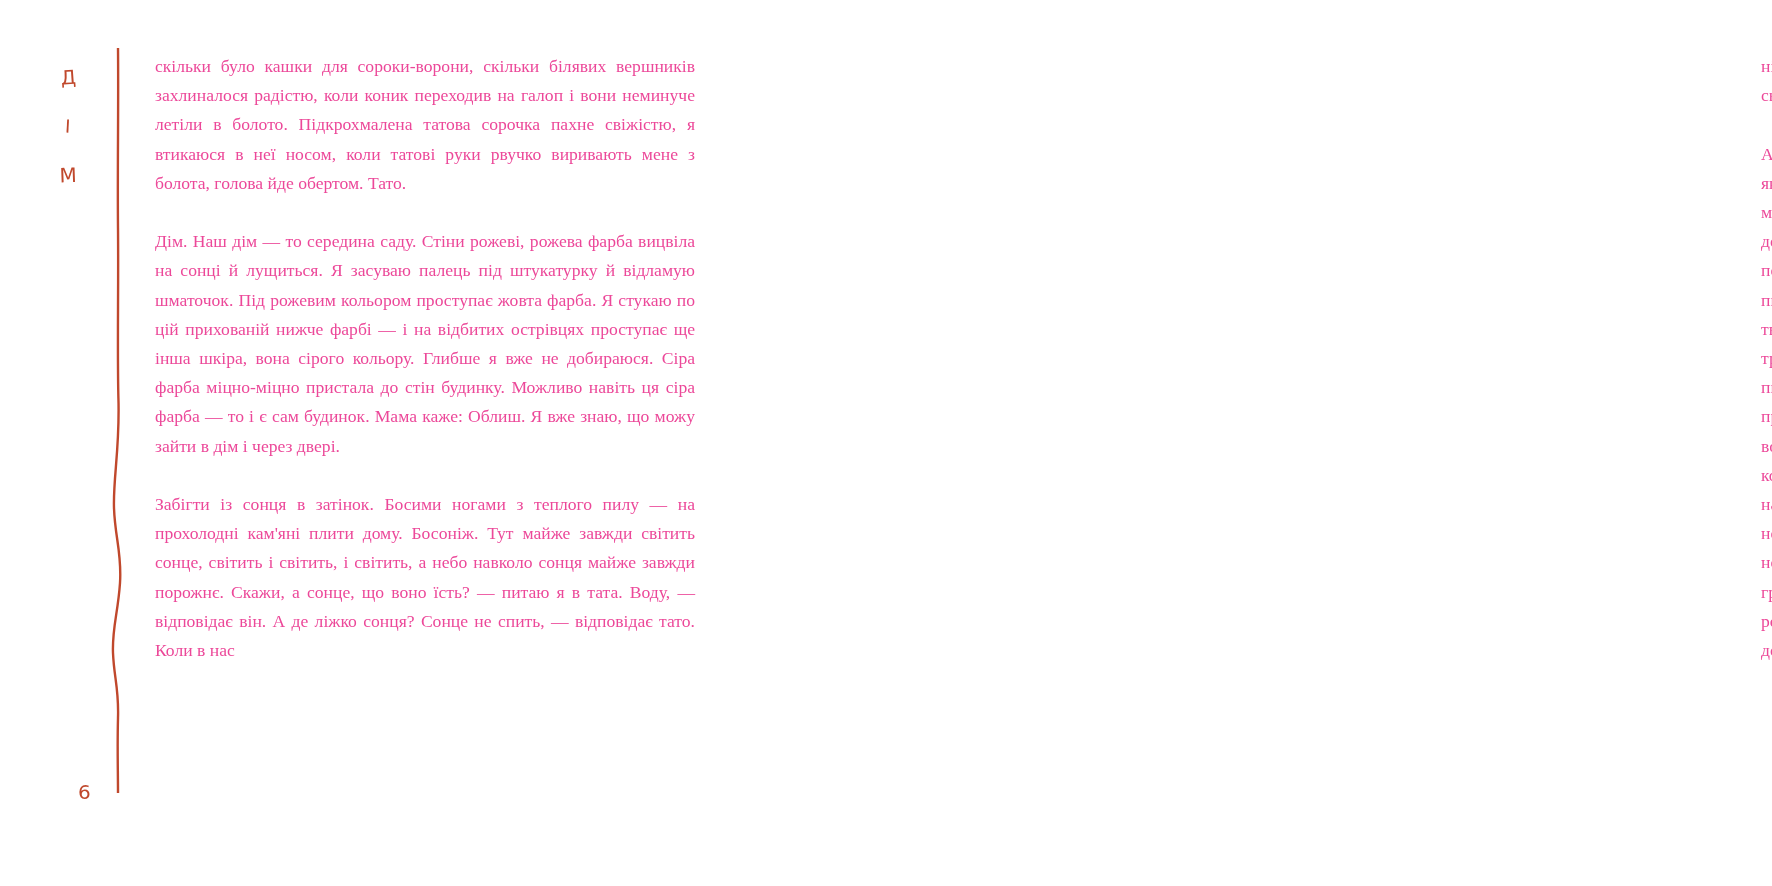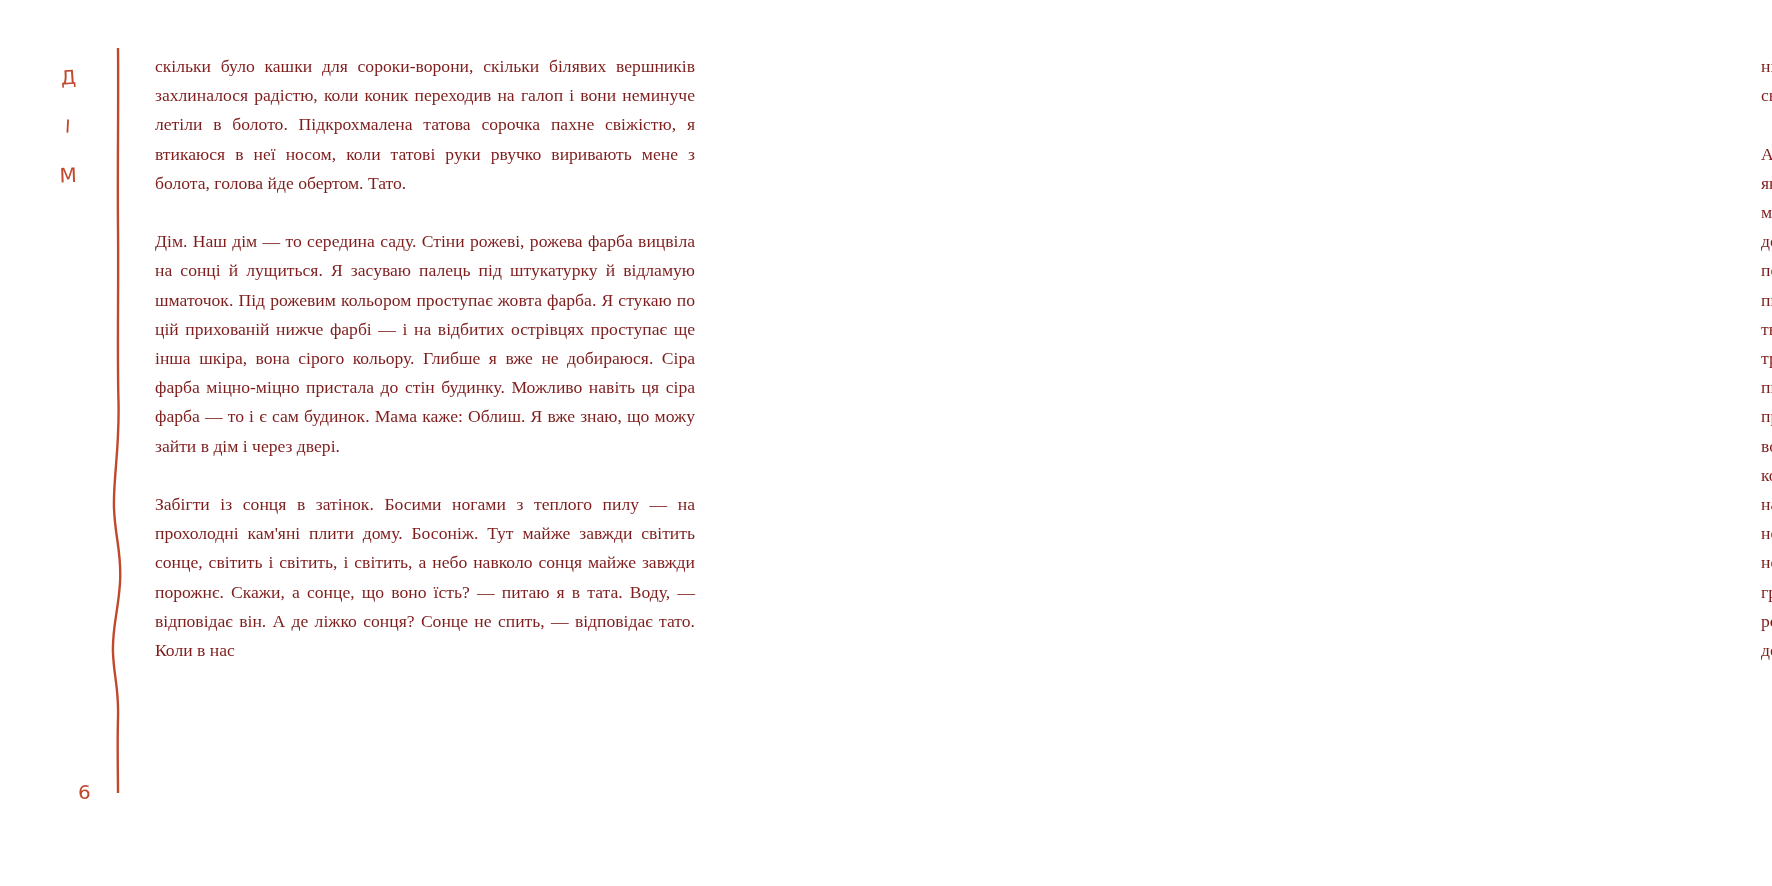--- a/index.html
+++ b/index.html
@@ -79,21 +79,21 @@
   
   .column {
     position: absolute;
     top: 52px;
     width: 540px;
     text-align: justify;
     text-justify: inter-word;
     hyphens: manual;
     font-size: 17.6px;
     line-height: 29.2px;
-    color: #7f1d1d;
+    color: #ec4899;
   }
   .col-left  { left: 155px; }
   .col-right { left: 875px; }
 
   .column p {
     margin: 0;
     text-indent: 0;
   }
   .column p + p {
     margin-top: 29.2px;

